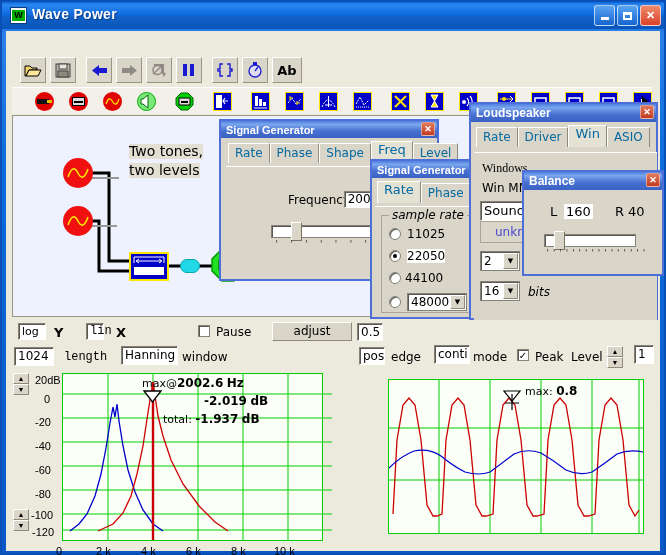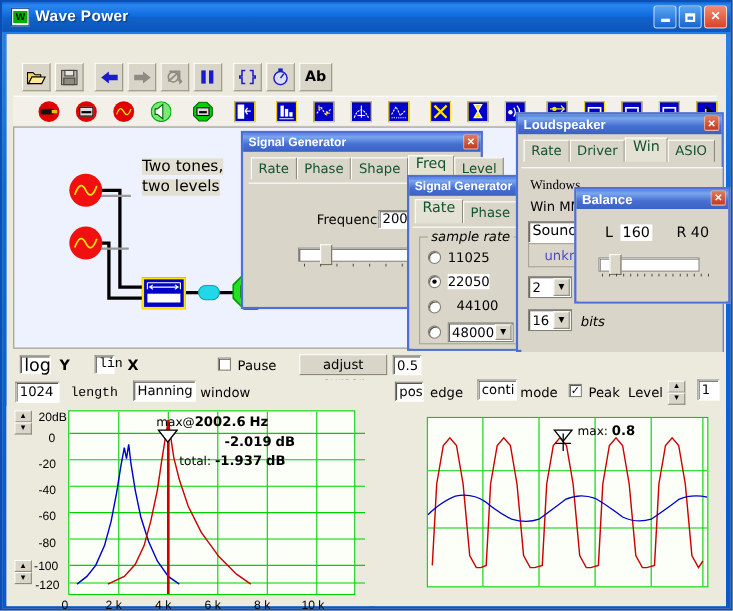--- a/index.html
+++ b/index.html
@@ -150,21 +150,21 @@
   }
   .dlg-x{
     position:absolute;right:2px;top:1px;width:14px;height:14px;border-radius:2px;
     background:linear-gradient(to bottom,#e07a5c,#c23a22);
     border:1px solid #fff7;color:#fff;font-size:9px;line-height:12px;text-align:center;
     box-sizing:border-box;
   }
   .tabrow{position:absolute;display:flex;}
   .tab{
     background:#d9d5c8;border:1px solid #fff;border-right-color:#8e8a78;border-bottom:none;
-    box-sizing:border-box;padding:2px 6px 3px;font-size:12px;color:#14532d;
+    box-sizing:border-box;padding:2px 6px 3px;font-size:12px;color:#0369a1;
     font-family:"DejaVu Sans",sans-serif;
   }
   .tab.active{background:#e4e1d5;padding-top:0px;padding-bottom:5px;margin-top:-2px;font-size:13px;}
   .grpbox{
     position:absolute;border:1px solid #a8a496;box-sizing:border-box;
   }
   .grptitle{
     position:absolute;background:#d9d5c8;font-style:italic;font-size:12px;padding:0 3px;
     font-family:"DejaVu Sans",sans-serif;
   }
@@ -462,21 +462,21 @@
             <polygon points="11,1 23,1 33,11 33,23 23,33 11,33 1,23 1,11" fill="#22e022" stroke="#090" stroke-width="1.5"></polygon>
             <path d="M20 5v24l-8-7H8V12h4z" fill="#fff" stroke="#060" stroke-width="1.2"></path>
           </svg>
       </div>
 
       <div class="dlabel" style="left:116px;top:28px">Two tones,</div>
       <div class="dlabel" style="left:116px;top:47px">two levels</div>
     </div>
 
     <div class="strip" style="top:290px;width:640px">
-      <div class="ctl sunken" style="left:6px;top:2px;width:28px;height:17px;line-height:15px;padding-left:3px;font-size:16px;font-family:'DejaVu Sans',sans-serif">log</div>
+      <div class="ctl sunken" style="left:6px;top:2px;width:28px;height:17px;line-height:15px;padding-left:3px;font-size:11px;font-family:'DejaVu Sans',sans-serif">log</div>
       <div class="ctl flat-lbl" style="left:42px;top:4px;font-size:13px;font-weight:bold;font-family:'DejaVu Sans',sans-serif">Y</div>
       <div class="ctl sunken" style="left:74px;top:2px;width:18px;height:17px;line-height:15px;padding-left:3px;font-size:12px;font-family:Liberation Mono, monospace">lin</div>
       <div class="ctl flat-lbl" style="left:104px;top:4px;font-size:13px;font-weight:bold;font-family:'DejaVu Sans',sans-serif">X</div>
       <div class="ctl chk" style="left:186px;top:4px"></div>
       <div class="ctl flat-lbl" style="left:204px;top:4px;font-size:12px;font-family:'DejaVu Sans',sans-serif">Pause</div>
       <div class="ctl raised" style="left:260px;top:1px;width:80px;height:19px;line-height:17px;text-align:center;font-size:12px;font-family:'DejaVu Sans',sans-serif">adjust cursor</div>
       <div class="ctl sunken" style="left:345px;top:2px;width:26px;height:18px;line-height:16px;padding-left:3px;font-size:12px;font-family:'DejaVu Sans',sans-serif">0.5</div>
     </div>
 
     <div class="strip" style="top:314px;width:640px">
@@ -639,21 +639,21 @@
         <div style="position:absolute;left:14px;top:20px;display:flex;align-items:center;gap:6px">
           <div class="radio"></div>
           <span style="font-size:12px;font-family:'DejaVu Sans',sans-serif">11025</span>
         </div>
         <div style="position:absolute;left:14px;top:42px;display:flex;align-items:center;gap:6px">
           <div class="radio">
               <div class="dot"></div>
             </div>
           <span style="font-size:12px;font-family:'DejaVu Sans',sans-serif;background:#fff">22050</span>
         </div>
-        <div style="position:absolute;left:14px;top:64px;display:flex;align-items:flex-end;gap:14px">
+        <div style="position:absolute;left:14px;top:64px;display:flex;align-items:center;gap:4px">
           <div class="radio"></div>
           <span style="font-size:12px;font-family:'DejaVu Sans',sans-serif">44100</span>
         </div>
         <div style="position:absolute;left:14px;top:86px;display:flex;align-items:center;gap:6px">
           <div class="radio"></div>
           <div class="combo" style="position:relative;width:60px;height:18px">
             <span>48000</span>
             <span class="arrow">▼</span>
           </div>
         </div>

